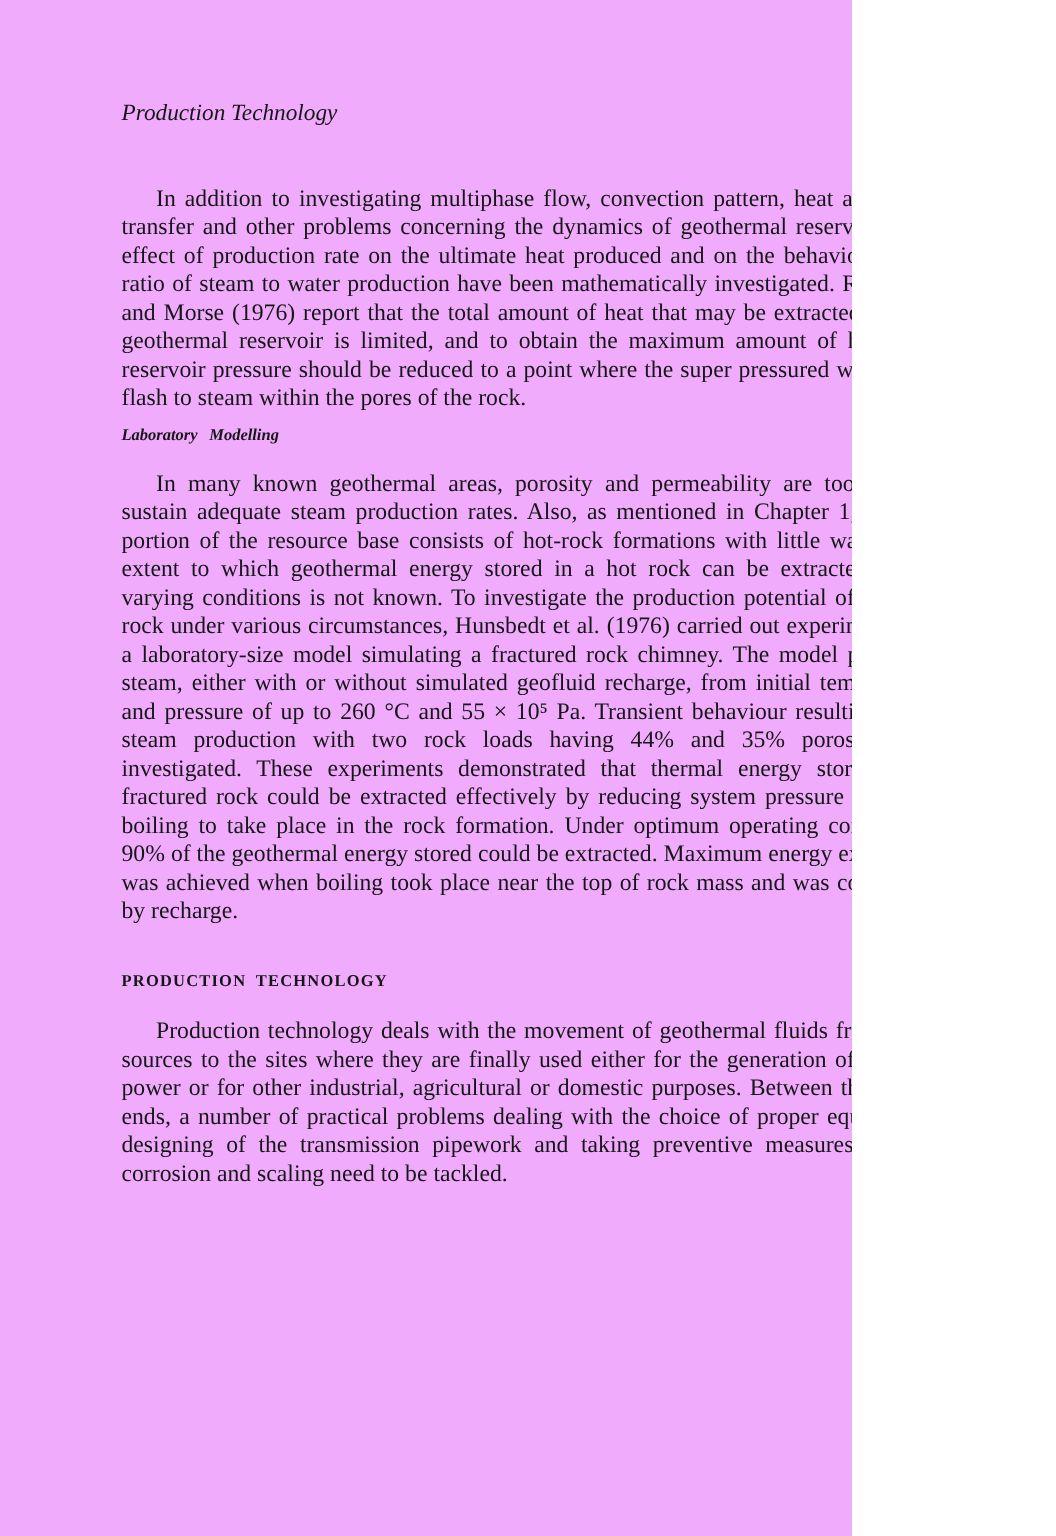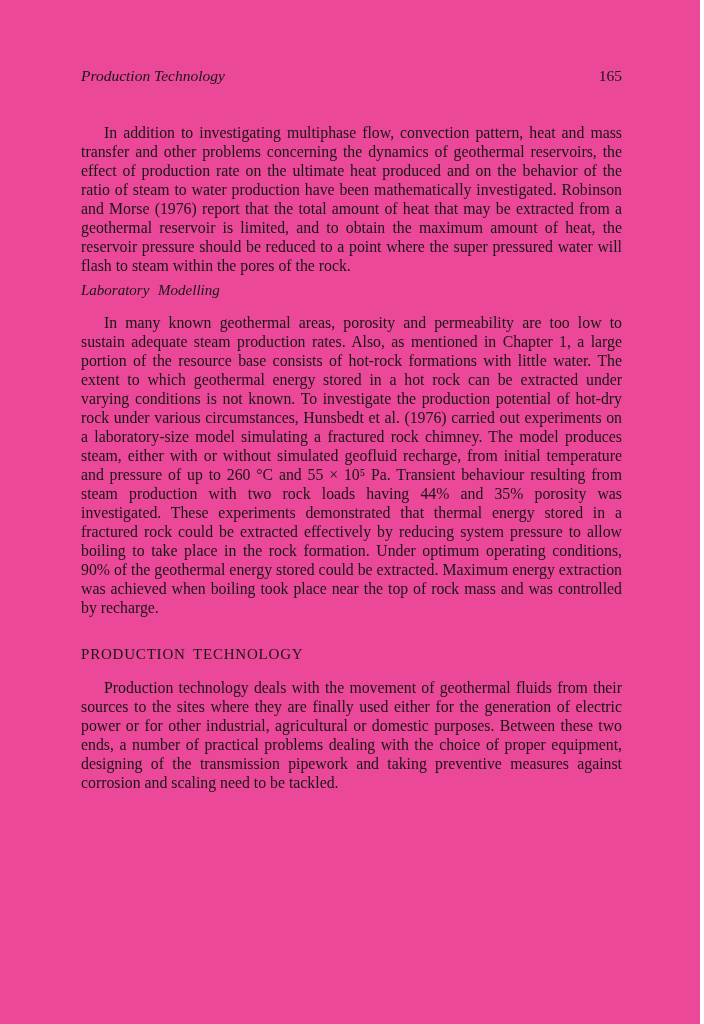--- a/index.html
+++ b/index.html
@@ -2,23 +2,23 @@
 <html><head>
 <meta charset="utf-8">
 <style>
   html, body {
     margin: 0;
     padding: 0;
     background: #ffffff;
   }
   .page {
     position: relative;
-    width: 700px;
+    width: 568px;
     height: 1024px;
-    background: #ec4899;
+    background: #f0abfc;
     overflow: hidden;
     font-family: "Liberation Serif", serif;
     color: #161616;
   }
   .content {
     position: absolute;
     left: 81px;
     top: 66px;
     width: 541px;
   }
@@ -44,22 +44,22 @@
   .body-text p {
     margin: 0;
   }
   .para-indent {
     text-indent: 23px;
   }
   .para-flush {
     text-indent: 0;
   }
   h2 {
-    font-size: 15px;
-    font-weight: normal;
+    font-size: 11px;
+    font-weight: bold;
     line-height: 19px;
   }
   .heading-italic {
     font-style: italic;
     word-spacing: 5px;
     margin: 6px 0 13px 0;
   }
   .heading-caps {
     letter-spacing: 0.8px;
     word-spacing: 3px;

